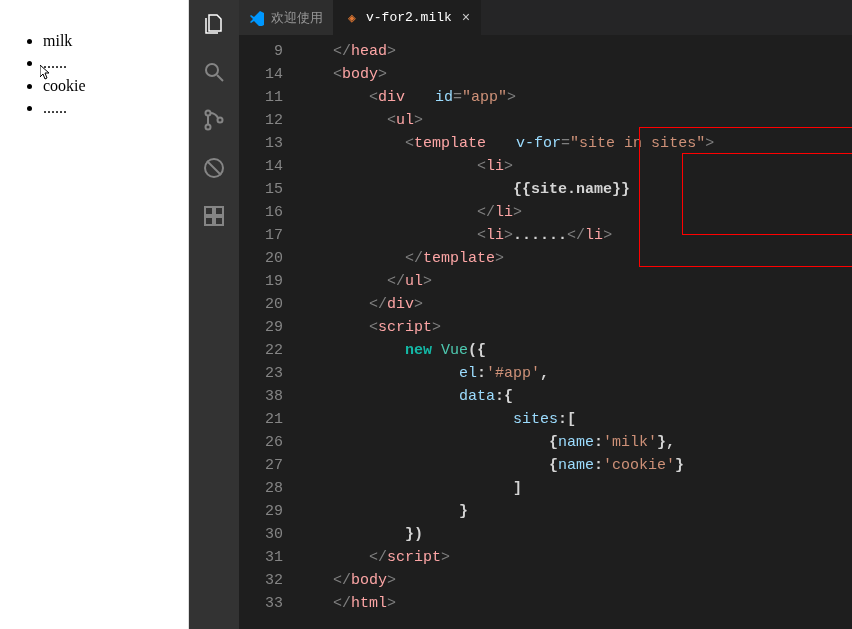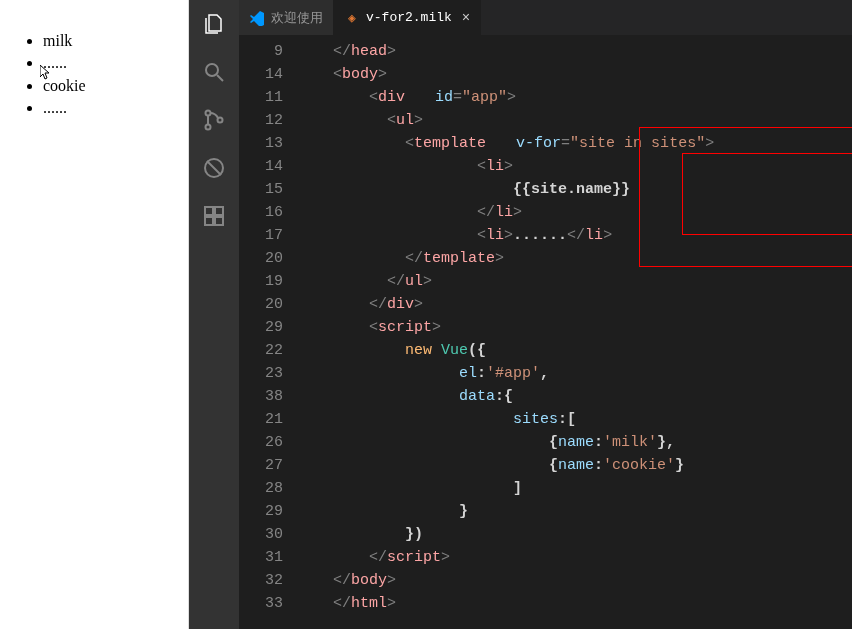--- a/index.html
+++ b/index.html
@@ -109,21 +109,21 @@
       color: #d4d4d4;
       padding-top: 5px;
       white-space: pre;
       position: relative;
     }
     .code-line { height: 23px; }
     .t-tag { color: #808080; }
     .t-name { color: #fca5a5; text-align: center; }
     .t-attr { color: #9cdcfe; margin-left: 21px; }
     .t-str { color: #ce9178; }
-    .t-kw { color: #fdba74; }
+    .t-kw { color: #14b8a6; font-weight: bold; }
     .t-fn { color: #4ec9b0; }
     .t-prop { color: #9cdcfe; }
     .t-text { color: #d4d4d4; font-weight: bold; }
     .annot-box1 {
       position: absolute;
       border: 1px solid #ff0000;
       pointer-events: none;
     }
     .annot-box-outer {
       top: 127px; left: 400px; width: 358px; height: 140px;

